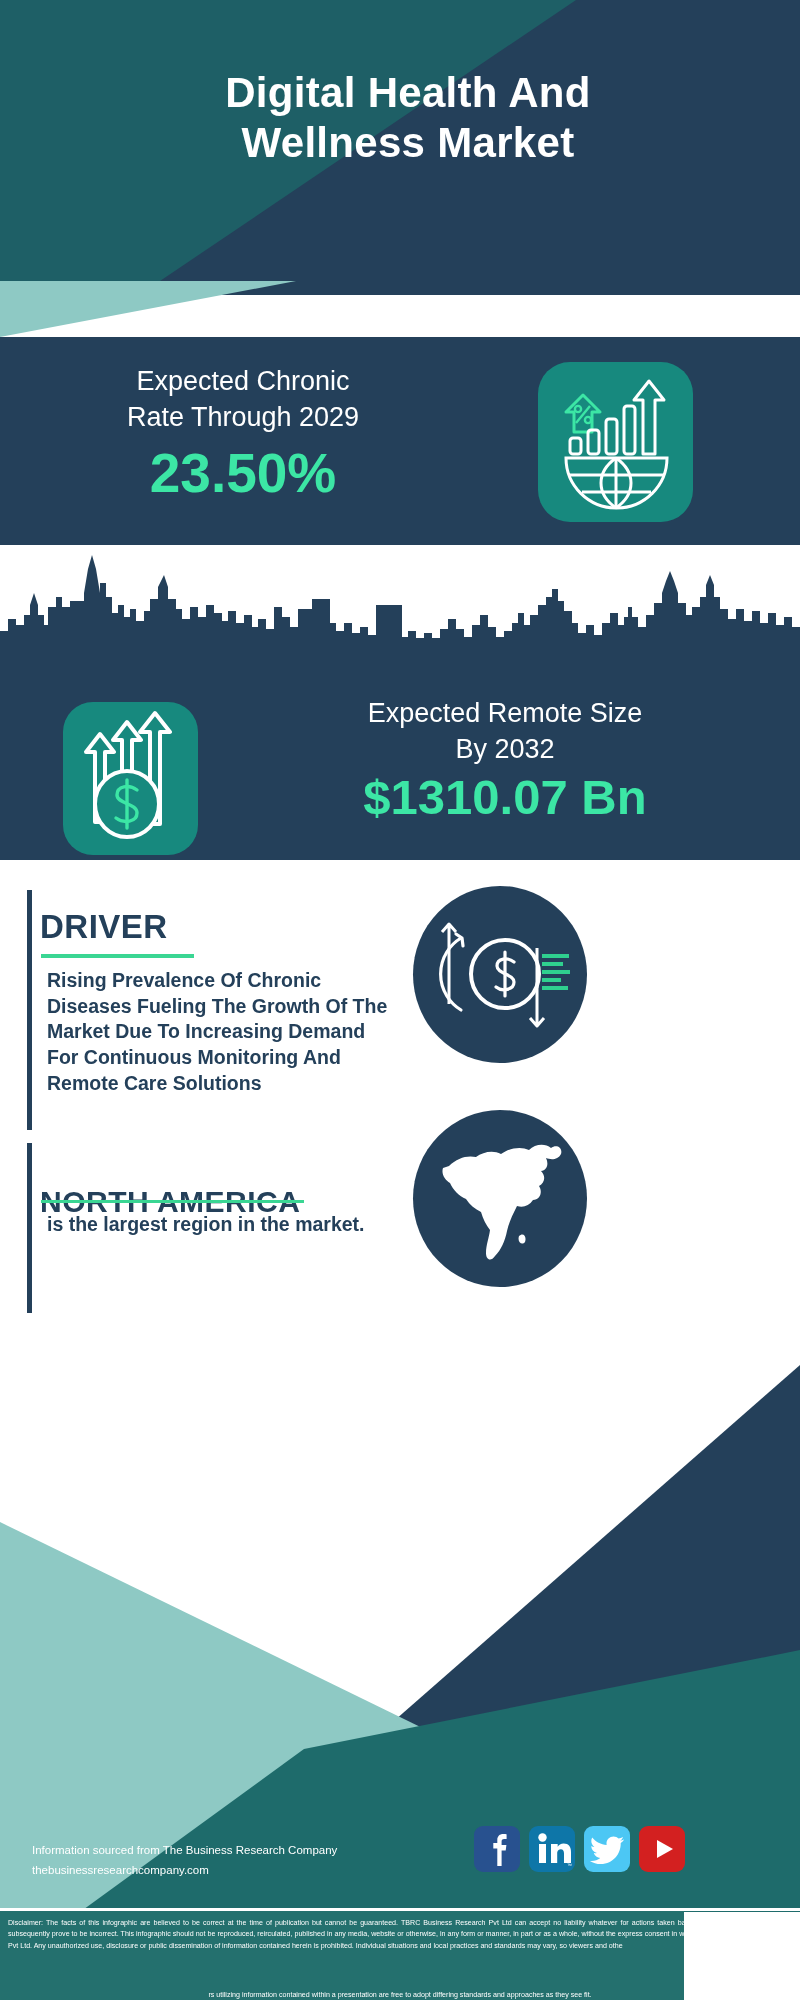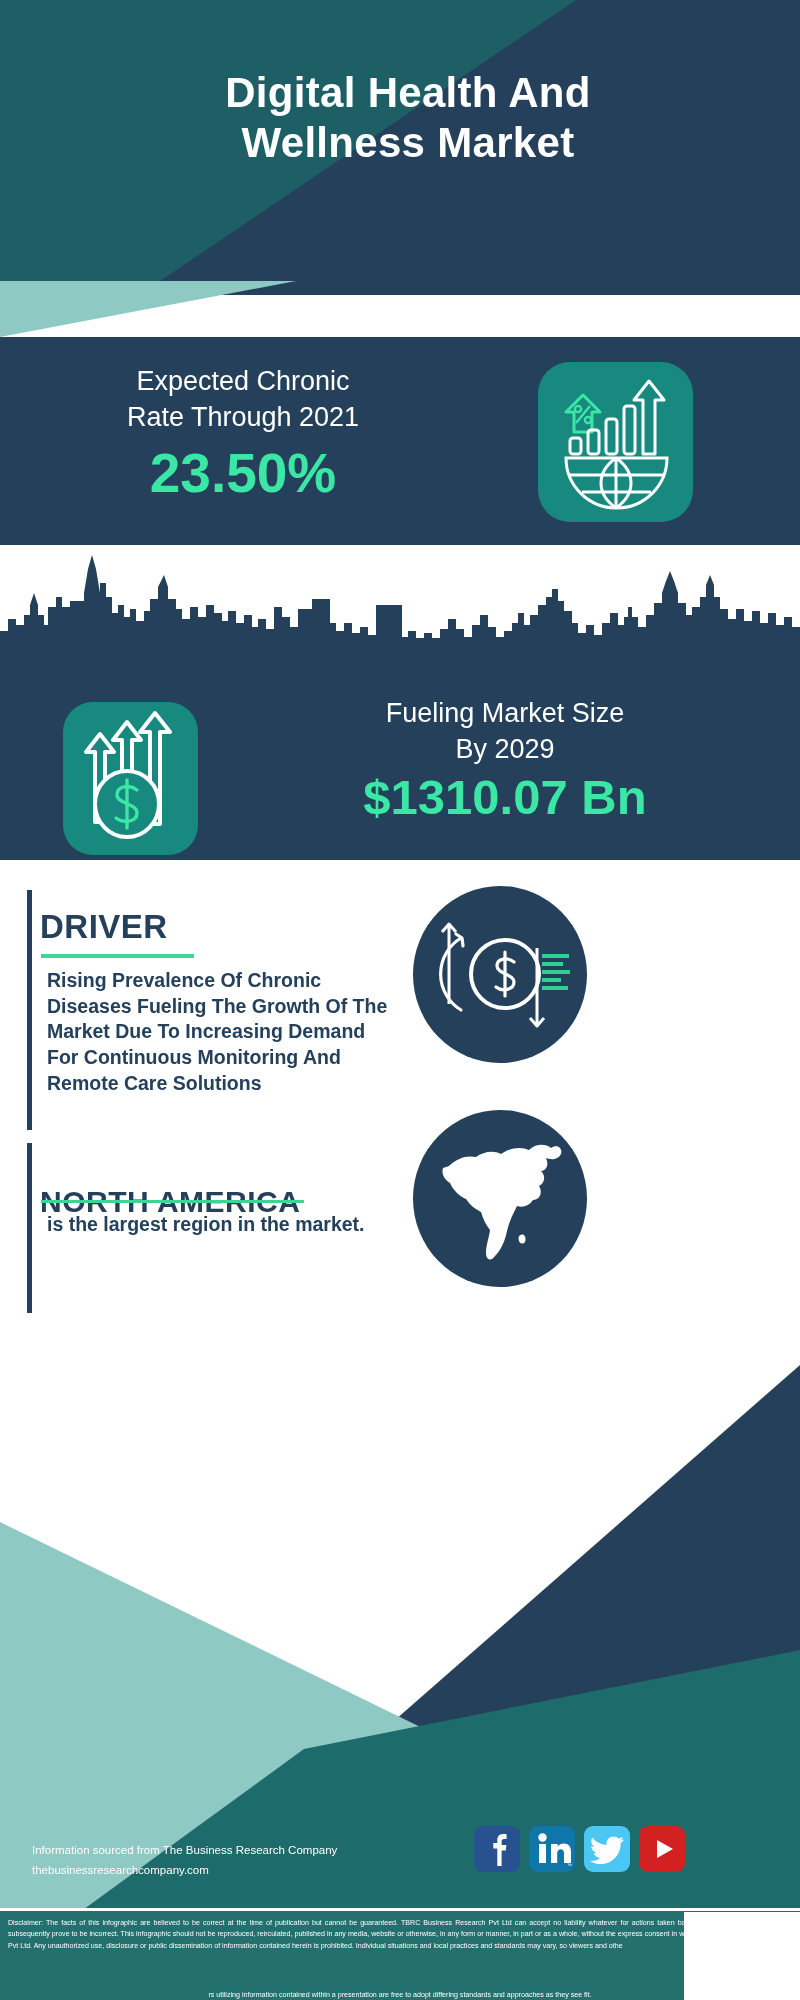--- a/index.html
+++ b/index.html
@@ -77,21 +77,21 @@
 
   <div class="wedge-band">
     <div class="wedge-navy"></div>
     <div class="wedge-teal"></div>
   </div>
 
   <div class="growth">
     <div class="growth-text">
       <div class="growth-label">
         <div>Expected Chronic</div>
-        <div>Rate Through 2021</div>
+        <div>Rate Through 2029</div>
       </div>
       <div class="growth-value">23.50%</div>
     </div>
     <div class="growth-icon">
       <svg width="155" height="160" viewBox="0 0 155 160" aria-hidden="true">
 
         <g fill="none" stroke="#3ce6a5" stroke-width="3" stroke-linejoin="round">
           <path d="M36 70 L36 50 L28 50 L45 33 L62 50 L54 50 L54 70 Z"></path>
         </g>
         <g stroke="#3ce6a5" stroke-width="2.4" fill="none">
@@ -139,22 +139,22 @@
         <ellipse cx="64" cy="102" rx="32" ry="33" fill="#17897e" stroke="#ffffff" stroke-width="4"></ellipse>
         <g fill="none" stroke="#3ce6a5" stroke-width="3.4" stroke-linecap="round">
           <path d="M74 88 C66 82 54 84 54 93 C54 102 74 101 74 111 C74 120 61 122 53 116"></path>
           <line x1="64" y1="78" x2="64" y2="126"></line>
         </g>
       </svg>
     </div>
 
     <div class="size-text">
       <div class="size-label">
-        <div>Fueling Market Size</div>
-        <div>By 2029</div>
+        <div>Expected Remote Size</div>
+        <div>By 2032</div>
       </div>
       <div class="size-value">$1310.07 Bn</div>
     </div>
   </div>
 
   <div class="body-sec">
 
     <div class="vbar" style="left:27px;top:30px;height:240px;"></div>
     <div class="blk-title" style="left:40px;top:48px;font-size:33px;letter-spacing:.5px;">DRIVER</div>
     <div class="grn-rule" style="left:41px;top:94px;width:153px;"></div>

